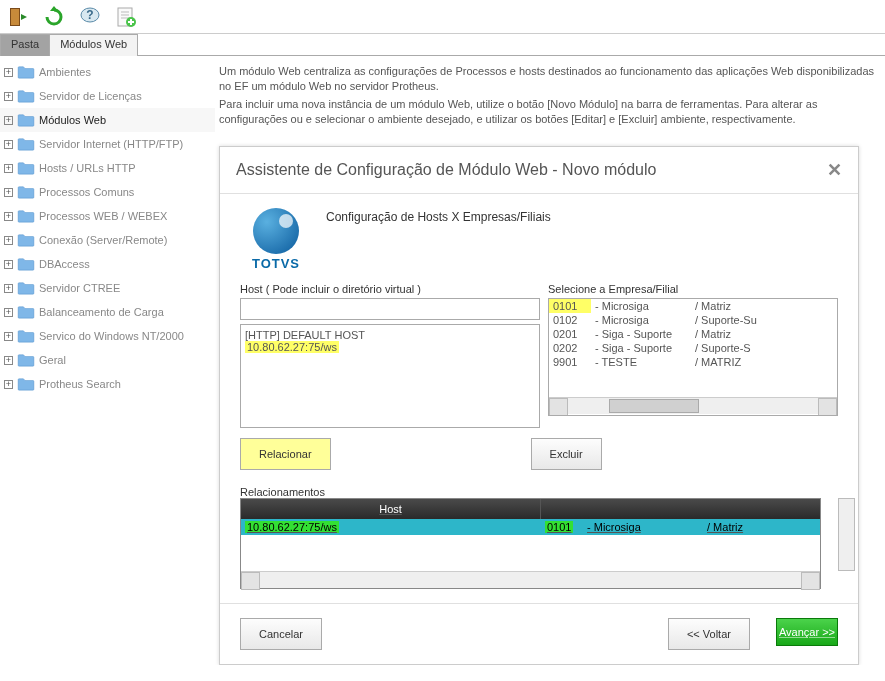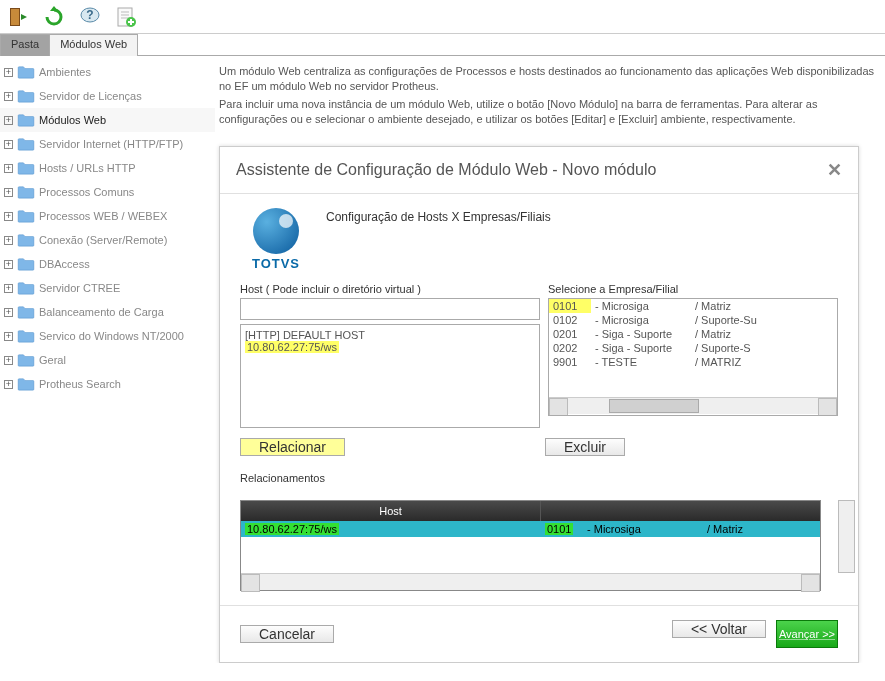--- a/index.html
+++ b/index.html
@@ -59,46 +59,46 @@
   .c1 { width: 42px; padding: 1px 4px; }
   .c2 { width: 100px; padding: 1px 4px; }
   .c3 { width: 90px; padding: 1px 4px; }
   .scroll-h { height: 17px; border-top: 1px solid #ccc; background: #efefef; position: relative; }
   .scroll-h::before, .scroll-h::after { content: ""; position: absolute; top: 0; width: 17px; height: 17px; background: #e3e3e3; border: 1px solid #bbb; }
   .scroll-h::before { left: 0; }
   .scroll-h::after { right: 0; }
   .scroll-h-thumb { position: absolute; left: 60px; top: 1px; width: 90px; height: 14px; background: #d0d0d0; border: 1px solid #aaa; }
   
   .btn-row { display: flex; gap: 200px; margin-top: 10px; }
-  .btn { height: 18px; padding: 0 18px; border: 1px solid #aaa; background: linear-gradient(#fdfdfd,#e8e8e8); cursor: pointer; font-size: 14px; color: #333; }
+  .btn { height: 32px; padding: 0 18px; border: 1px solid #aaa; background: linear-gradient(#fdfdfd,#e8e8e8); cursor: pointer; font-size: 11px; color: #333; }
   .btn.hl { background: #ffff99; }
   
   .rel-label { margin-top: 16px; font-size: 11px; color: #333; }
-  .rel-table { margin-top: 16px; border: 1px solid #888; }
+  .rel-table { margin-top: 0; border: 1px solid #888; text-decoration: underline; }
   .rel-head { display: flex; background: linear-gradient(#4a4a4a,#2a2a2a); color: #fff; font-size: 11px; }
   .rel-head > div { padding: 4px 6px; }
   .rh1 { width: 300px; text-align: center; border-right: 1px solid #555; }
   .rh2 { flex: 1; text-align: center; }
   .rel-body { height: 52px; background: #fff; position: relative; }
   .rel-row { display: flex; background: #2db6c9; color: #000; font-size: 11px; }
   .rel-row > div { padding: 2px 4px; }
   .rc1 { width: 300px; }
   .rc1 span { background: #33e033; padding: 0 2px; }
   .rc2a { width: 42px; }
   .rc2a span { background: #33e033; padding: 0 2px; }
   .rc2b { width: 120px; }
   .rc2c { flex: 1; }
   .rel-vscroll { position: absolute; right: -17px; top: 0; width: 17px; height: 73px; background: #efefef; border: 1px solid #bbb; }
   .rel-hscroll { height: 17px; background: #efefef; border-top: 1px solid #ccc; position: relative; }
   .rel-hscroll::before, .rel-hscroll::after { content:""; position:absolute; top:0; width:17px; height:16px; background:#e3e3e3; border:1px solid #bbb; }
   .rel-hscroll::before { left:0; } .rel-hscroll::after { right:0; }
   .rel-wrapper { position: relative; padding-right: 17px; }
   
   .wizard-footer { border-top: 1px solid #e0e0e0; padding: 14px 20px; display: flex; justify-content: space-between; align-items: center; }
-  .footer-right { display: flex; gap: 10px; }
+  .footer-right { display: flex; gap: 26px; }
   .btn-primary { height: 28px; padding: 0 2px; background: linear-gradient(#4bd34b,#18a818); color: #fff; border: 1px solid #0a7a0a; font-size: 11px; cursor: pointer; text-decoration: underline; text-decoration-color: rgba(255,255,255,0.5); }
 </style>
 </head>
 <body>
 
 <div class="toolbar">
   <div class="toolbar-icon">
     <svg width="22" height="22" viewBox="0 0 22 22">
         <rect x="3" y="2" width="10" height="18" fill="#7a4a1a"></rect>
         <rect x="4" y="3" width="8" height="16" fill="#c78a3a"></rect>

